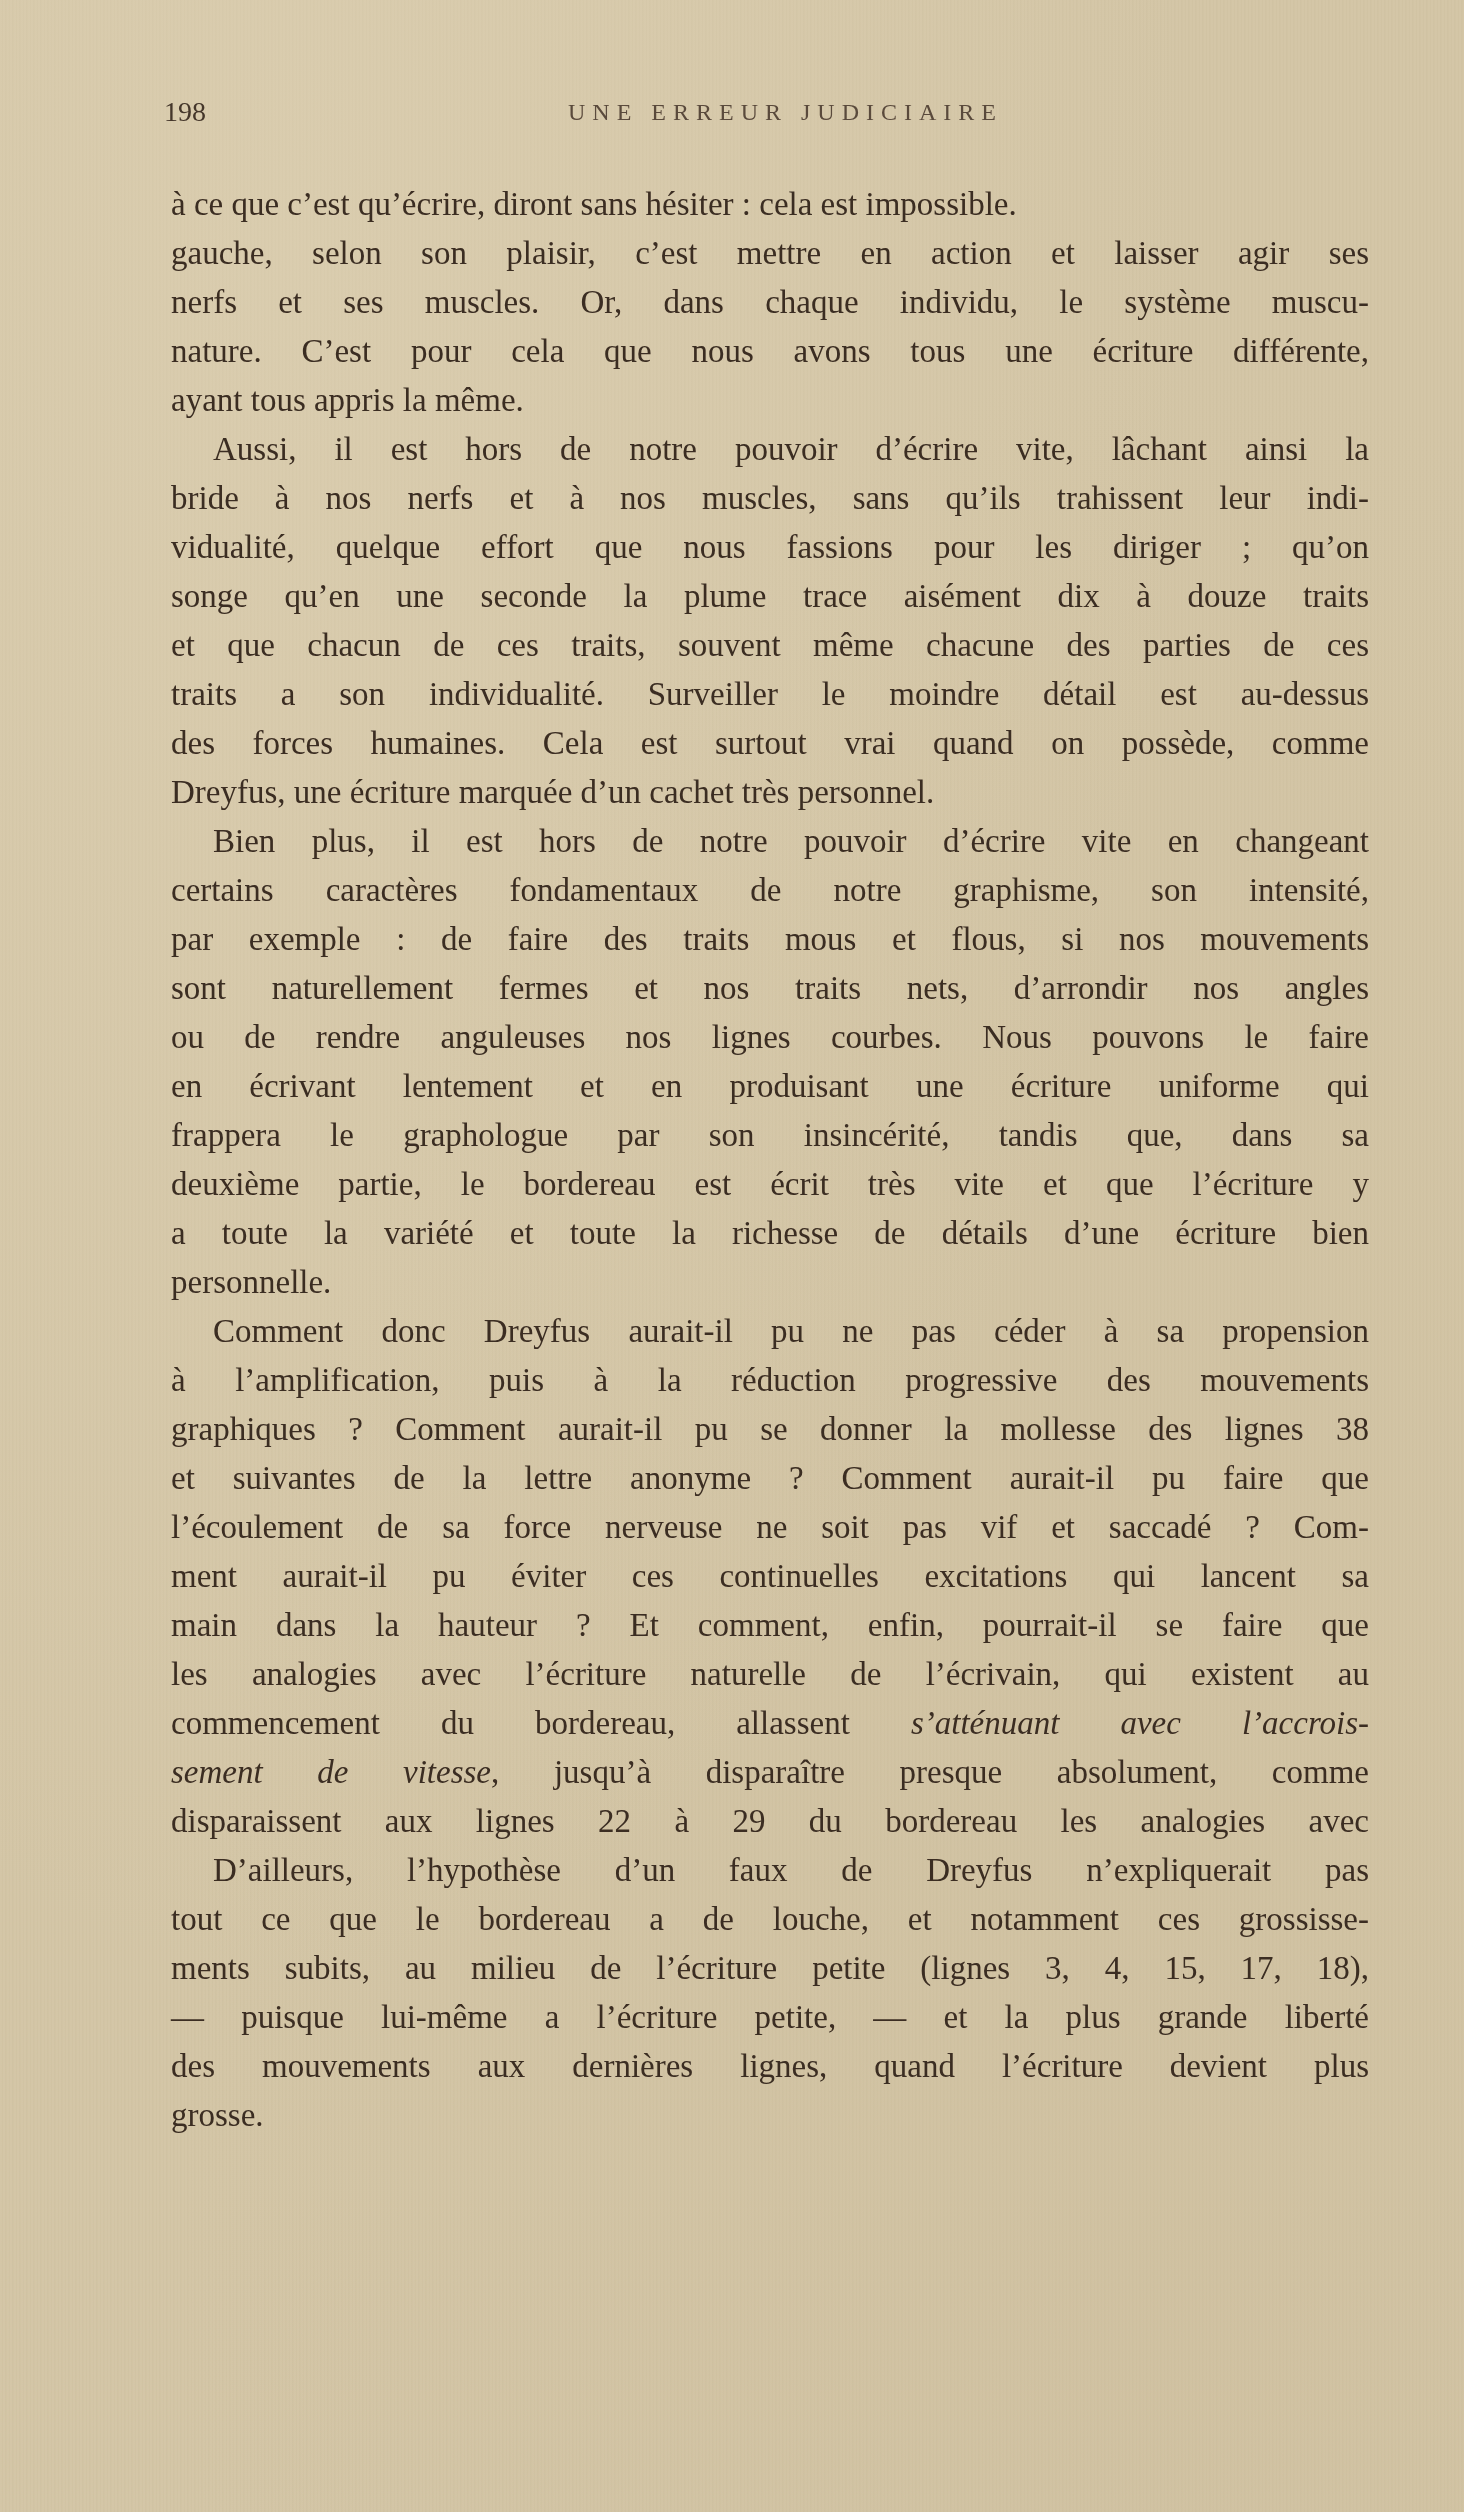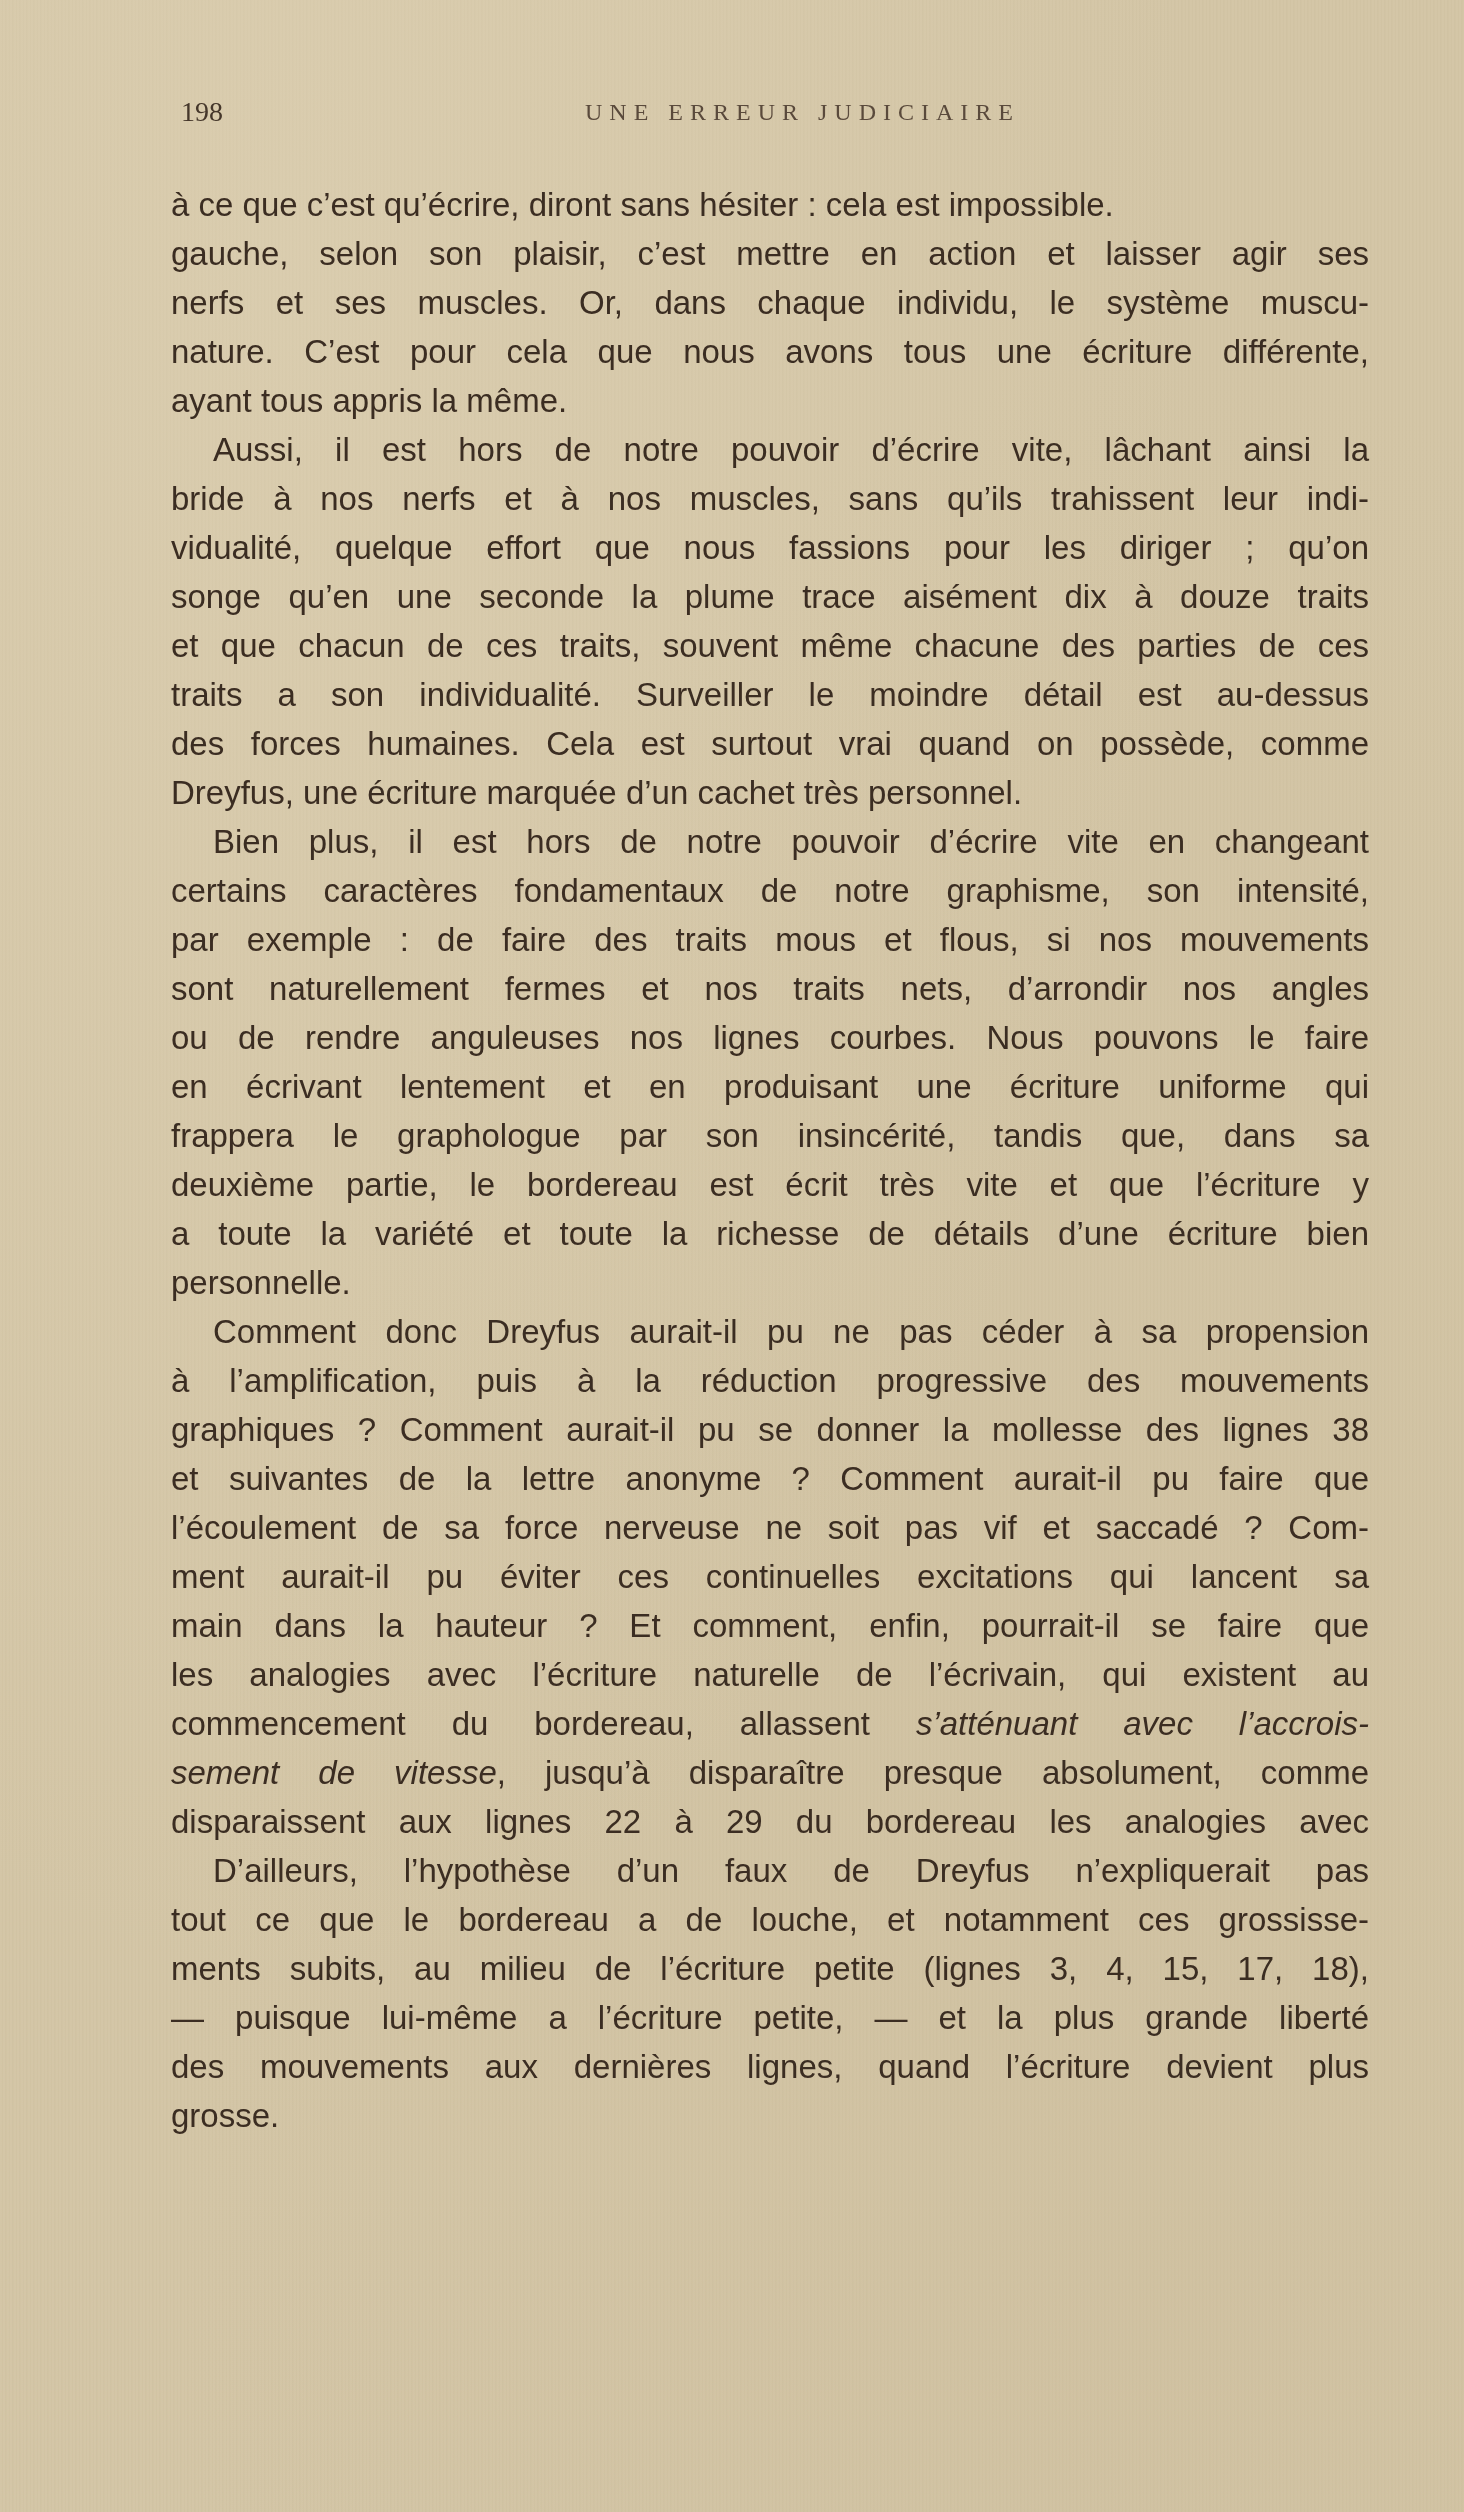--- a/index.html
+++ b/index.html
@@ -20,21 +20,21 @@
     color: #3b2d22;
   }
   .page {
     position: absolute;
     left: 0; top: 0;
     width: 1464px; height: 2512px;
   }
   .running-head {
     position: absolute;
     top: 94px;
-    left: 181px;
+    left: 164px;
     width: 1196px;
     height: 35px;
     text-align: center;
   }
   .page-number {
     position: absolute;
     left: 0;
     top: 0;
     font-family: "Liberation Serif", "DejaVu Serif", serif;
     font-size: 28px;
@@ -55,21 +55,21 @@
   .body-text {
     position: absolute;
     left: 171px;
     top: 180px;
     width: 1198px;
   }
   .line {
     display: block;
     height: 49px;
     line-height: 49px;
-    font-family: Liberation Sans, sans-serif;
+    font-family: Liberation Serif, serif;
     font-size: 33px;
     white-space: nowrap;
     text-align: justify;
     text-align-last: justify;
     color: #3b2d22;
     overflow: visible;
   }
   .line.indent { padding-left: 42px; }
   .line.last { text-align-last: left; }
   .line .it { font-style: italic; }

